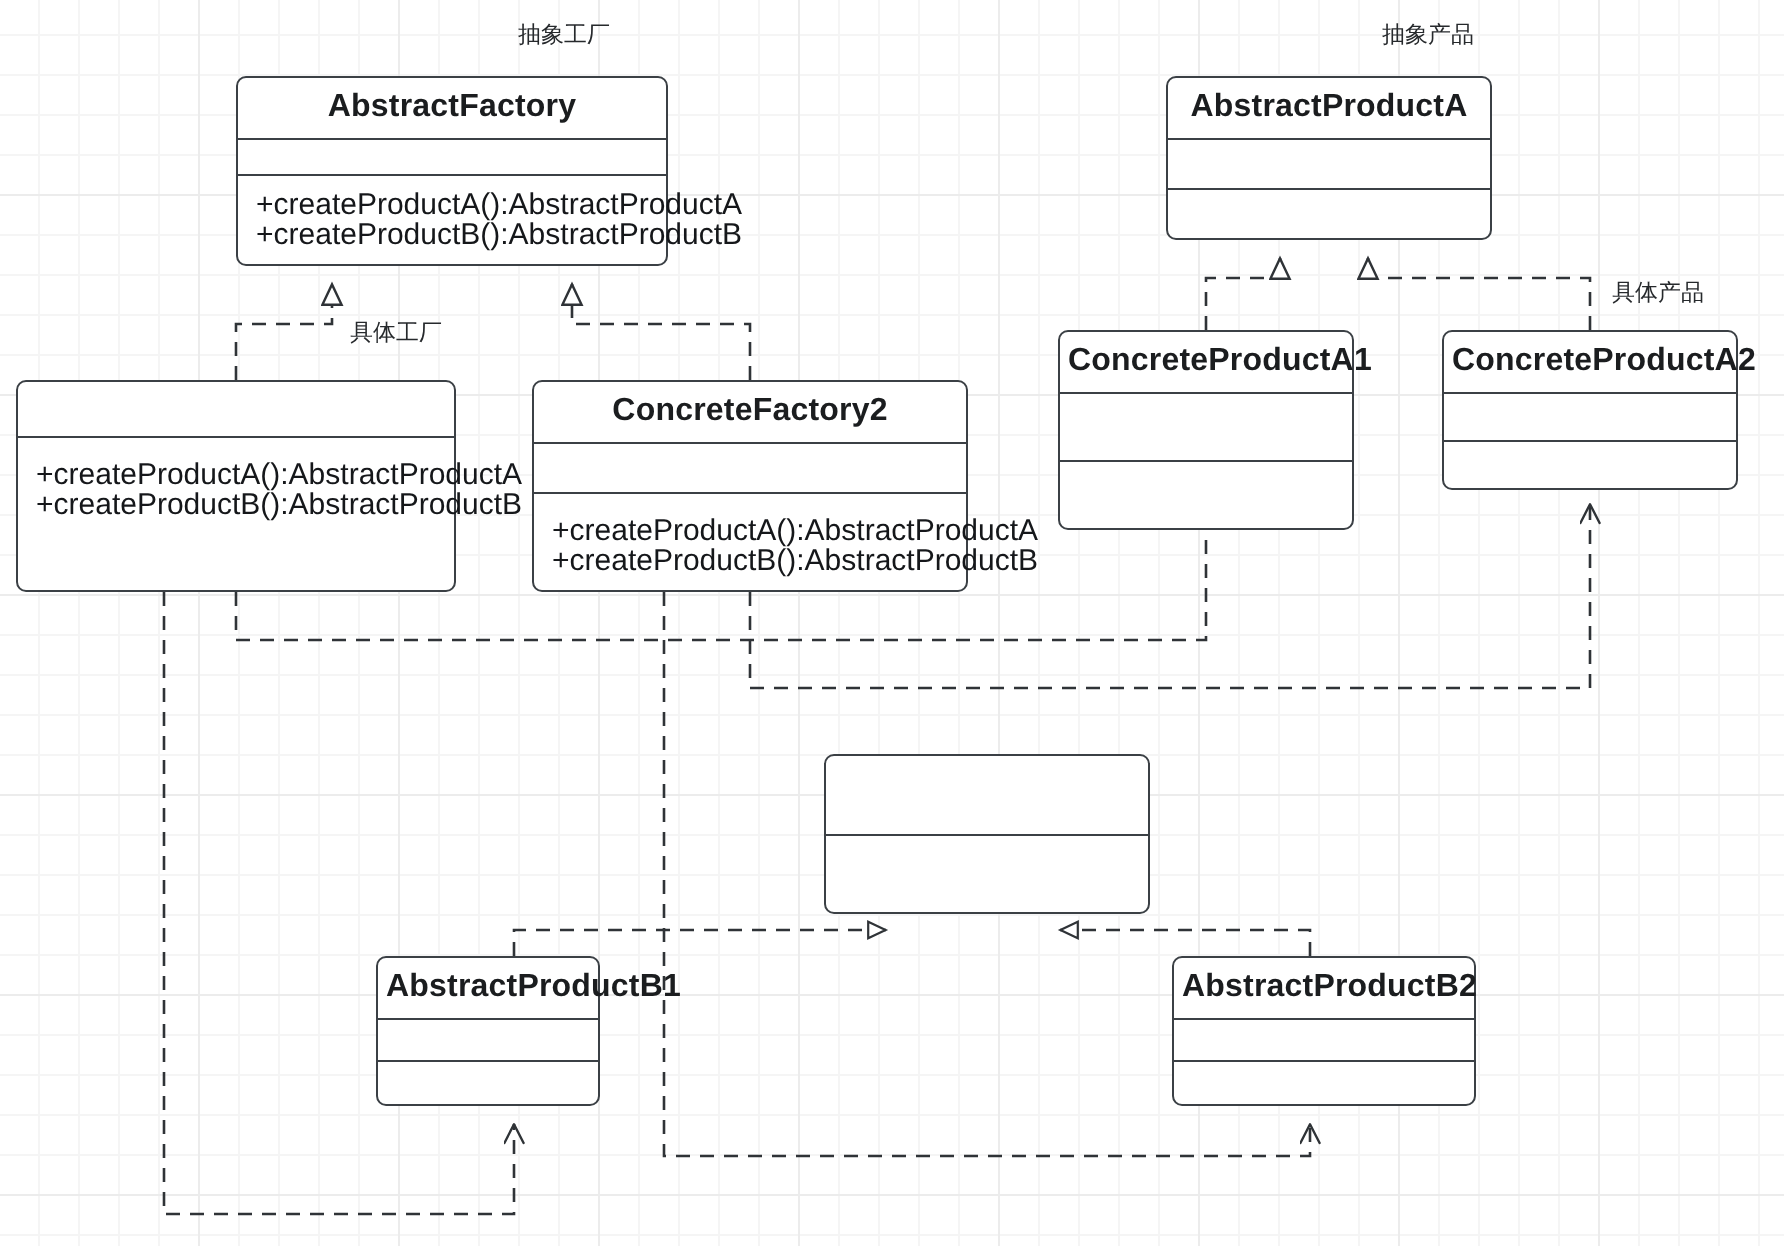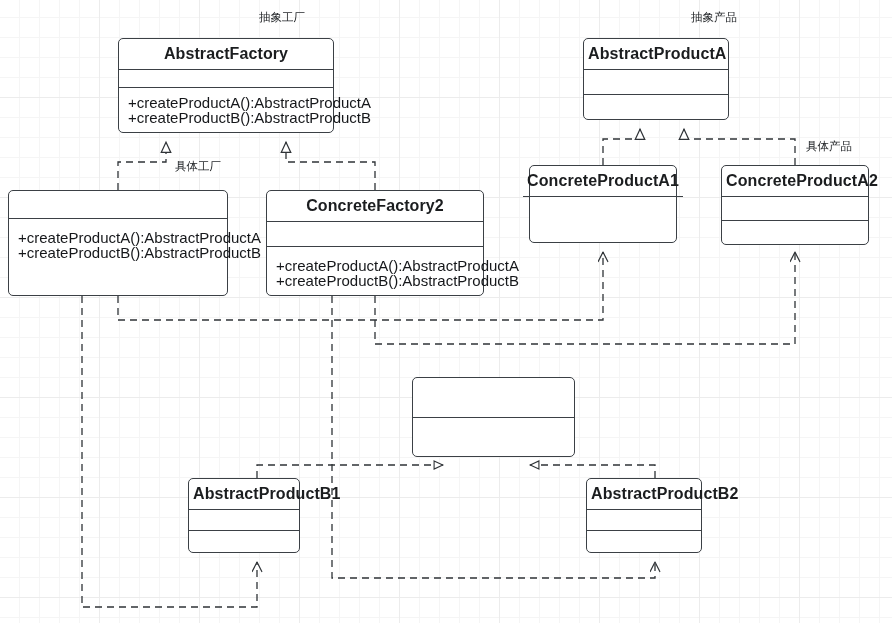--- a/index.html
+++ b/index.html
@@ -124,27 +124,27 @@
 
 <div class="uml" style="left:266px;top:190px;width:218px;height:106px;">
   <div class="title">ConcreteFactory2</div>
   <div class="compart" style="height:27px;"></div>
   <div class="ops" style="padding-top:11px;">
     <div>+createProductA():AbstractProductA</div>
     <div>+createProductB():AbstractProductB</div>
   </div>
 </div>
 
-<div class="uml" style="left:583px;top:38px;width:146px;height:82px;">
+<div class="uml" style="left:583px;top:38px;width:163px;height:82px;">
   <div class="title">AbstractProductA</div>
   <div class="compart" style="flex:1;"></div>
   <div class="compart" style="flex:1;"></div>
 </div>
 
-<div class="uml" style="left:529px;top:165px;width:148px;height:78px;align-items:center;">
+<div class="uml" style="left:529px;top:165px;width:148px;height:100px;">
   <div class="title">ConcreteProductA1</div>
   <div class="compart" style="flex:1;"></div>
   <div class="compart" style="flex:1;"></div>
 </div>
 
 <div class="uml" style="left:721px;top:165px;width:148px;height:80px;">
   <div class="title">ConcreteProductA2</div>
   <div class="compart" style="flex:1;"></div>
   <div class="compart" style="flex:1;"></div>
 </div>
@@ -153,21 +153,21 @@
   <div class="compart" style="flex:1;"></div>
   <div class="compart" style="flex:1;"></div>
 </div>
 
 <div class="uml" style="left:188px;top:478px;width:112px;height:75px;">
   <div class="title">AbstractProductB1</div>
   <div class="compart" style="flex:1;"></div>
   <div class="compart" style="flex:1;"></div>
 </div>
 
-<div class="uml" style="left:586px;top:478px;width:116px;height:75px;">
+<div class="uml" style="left:586px;top:478px;width:152px;height:75px;">
   <div class="title">AbstractProductB2</div>
   <div class="compart" style="flex:1;"></div>
   <div class="compart" style="flex:1;"></div>
 </div>
 
 <div class="note" style="left:259px;top:10px;">抽象工厂</div>
 <div class="note" style="left:175px;top:159px;">具体工厂</div>
 <div class="note" style="left:691px;top:10px;">抽象产品</div>
 <div class="note" style="left:806px;top:139px;">具体产品</div>
 

